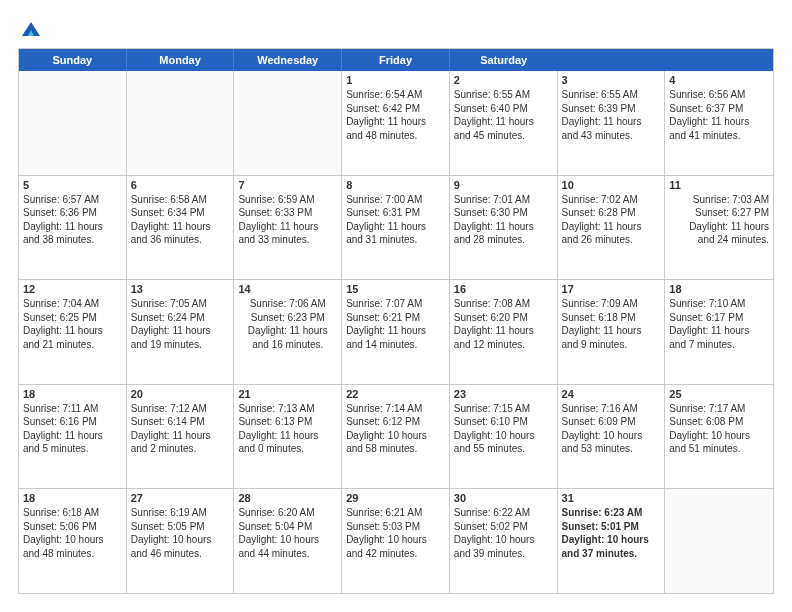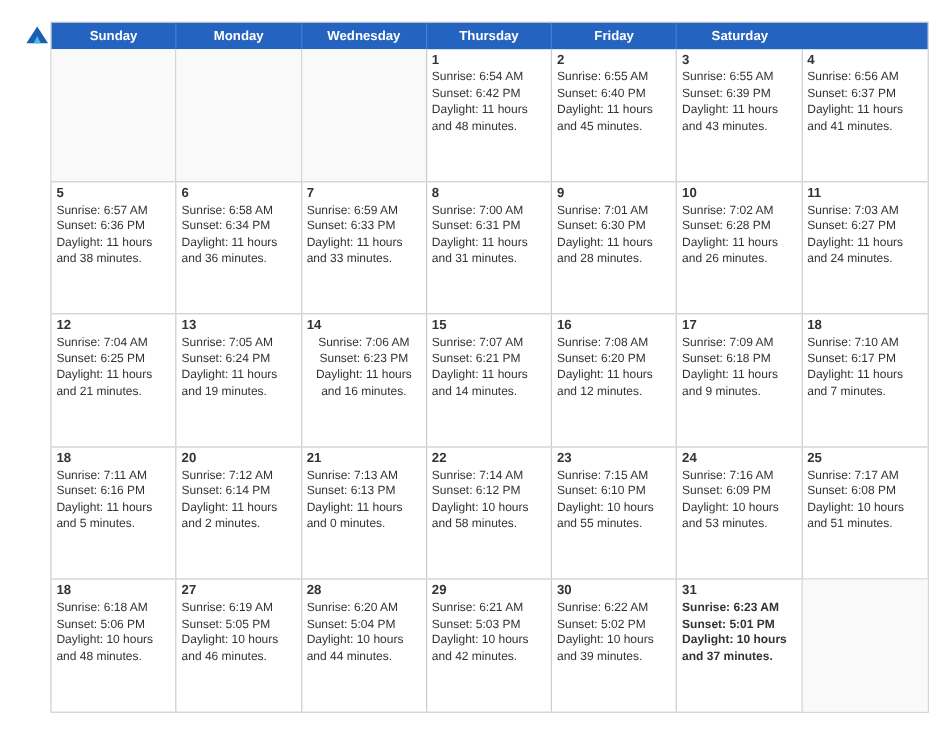--- a/index.html
+++ b/index.html
@@ -8,21 +8,21 @@
       height: 612px;
       font-family: Arial, sans-serif;
       background: #fff;
       overflow: hidden;
     }
     .page {
       width: 792px;
       height: 604px;
       padding: 18px 18px 10px 18px;
       display: flex;
-      flex-direction: row;
+      flex-direction: column;
     }
     .header {
       display: flex;
       justify-content: space-between;
       align-items: flex-start;
       margin-bottom: 8px;
     }
     .logo {
       display: flex;
       align-items: center;
@@ -130,21 +130,20 @@
       <div class="month-title"></div>
       <div class="location"></div>
     </div>
   </div>
 
   <div class="calendar">
     <div class="cal-header">
     <div class="cal-header-cell">Sunday</div>
         <div class="cal-header-cell">Monday</div>
         <div class="cal-header-cell">Wednesday</div>
-        <div class="cal-header-cell">Thursday</div>
         <div class="cal-header-cell">Friday</div>
         <div class="cal-header-cell">Saturday</div>
       </div>
     <div class="cal-body">
     <div class="cal-row">
           <div class="cal-cell empty"></div>
           <div class="cal-cell empty"></div>
           <div class="cal-cell empty"></div>
           <div class="cal-cell">
             <span class="day-num">1</span>
@@ -213,21 +212,21 @@
           </div>
           <div class="cal-cell">
             <span class="day-num">10</span>
             <div class="cell-text" style="white-space: pre-line;">Sunrise: 7:02 AM
 Sunset: 6:28 PM
 Daylight: 11 hours
 and 26 minutes.</div>
           </div>
           <div class="cal-cell">
             <span class="day-num">11</span>
-            <div class="cell-text" style="white-space: pre-line;">Sunrise: 7:03 AM
+            <div class="cell-text" style="white-space: pre-line; text-align: right;">Sunrise: 7:03 AM
 Sunset: 6:27 PM
 Daylight: 11 hours
 and 24 minutes.</div>
           </div>
         </div>
         <div class="cal-row">
           <div class="cal-cell">
             <span class="day-num">12</span>
             <div class="cell-text" style="white-space: pre-line;">Sunrise: 7:04 AM
 Sunset: 6:25 PM

